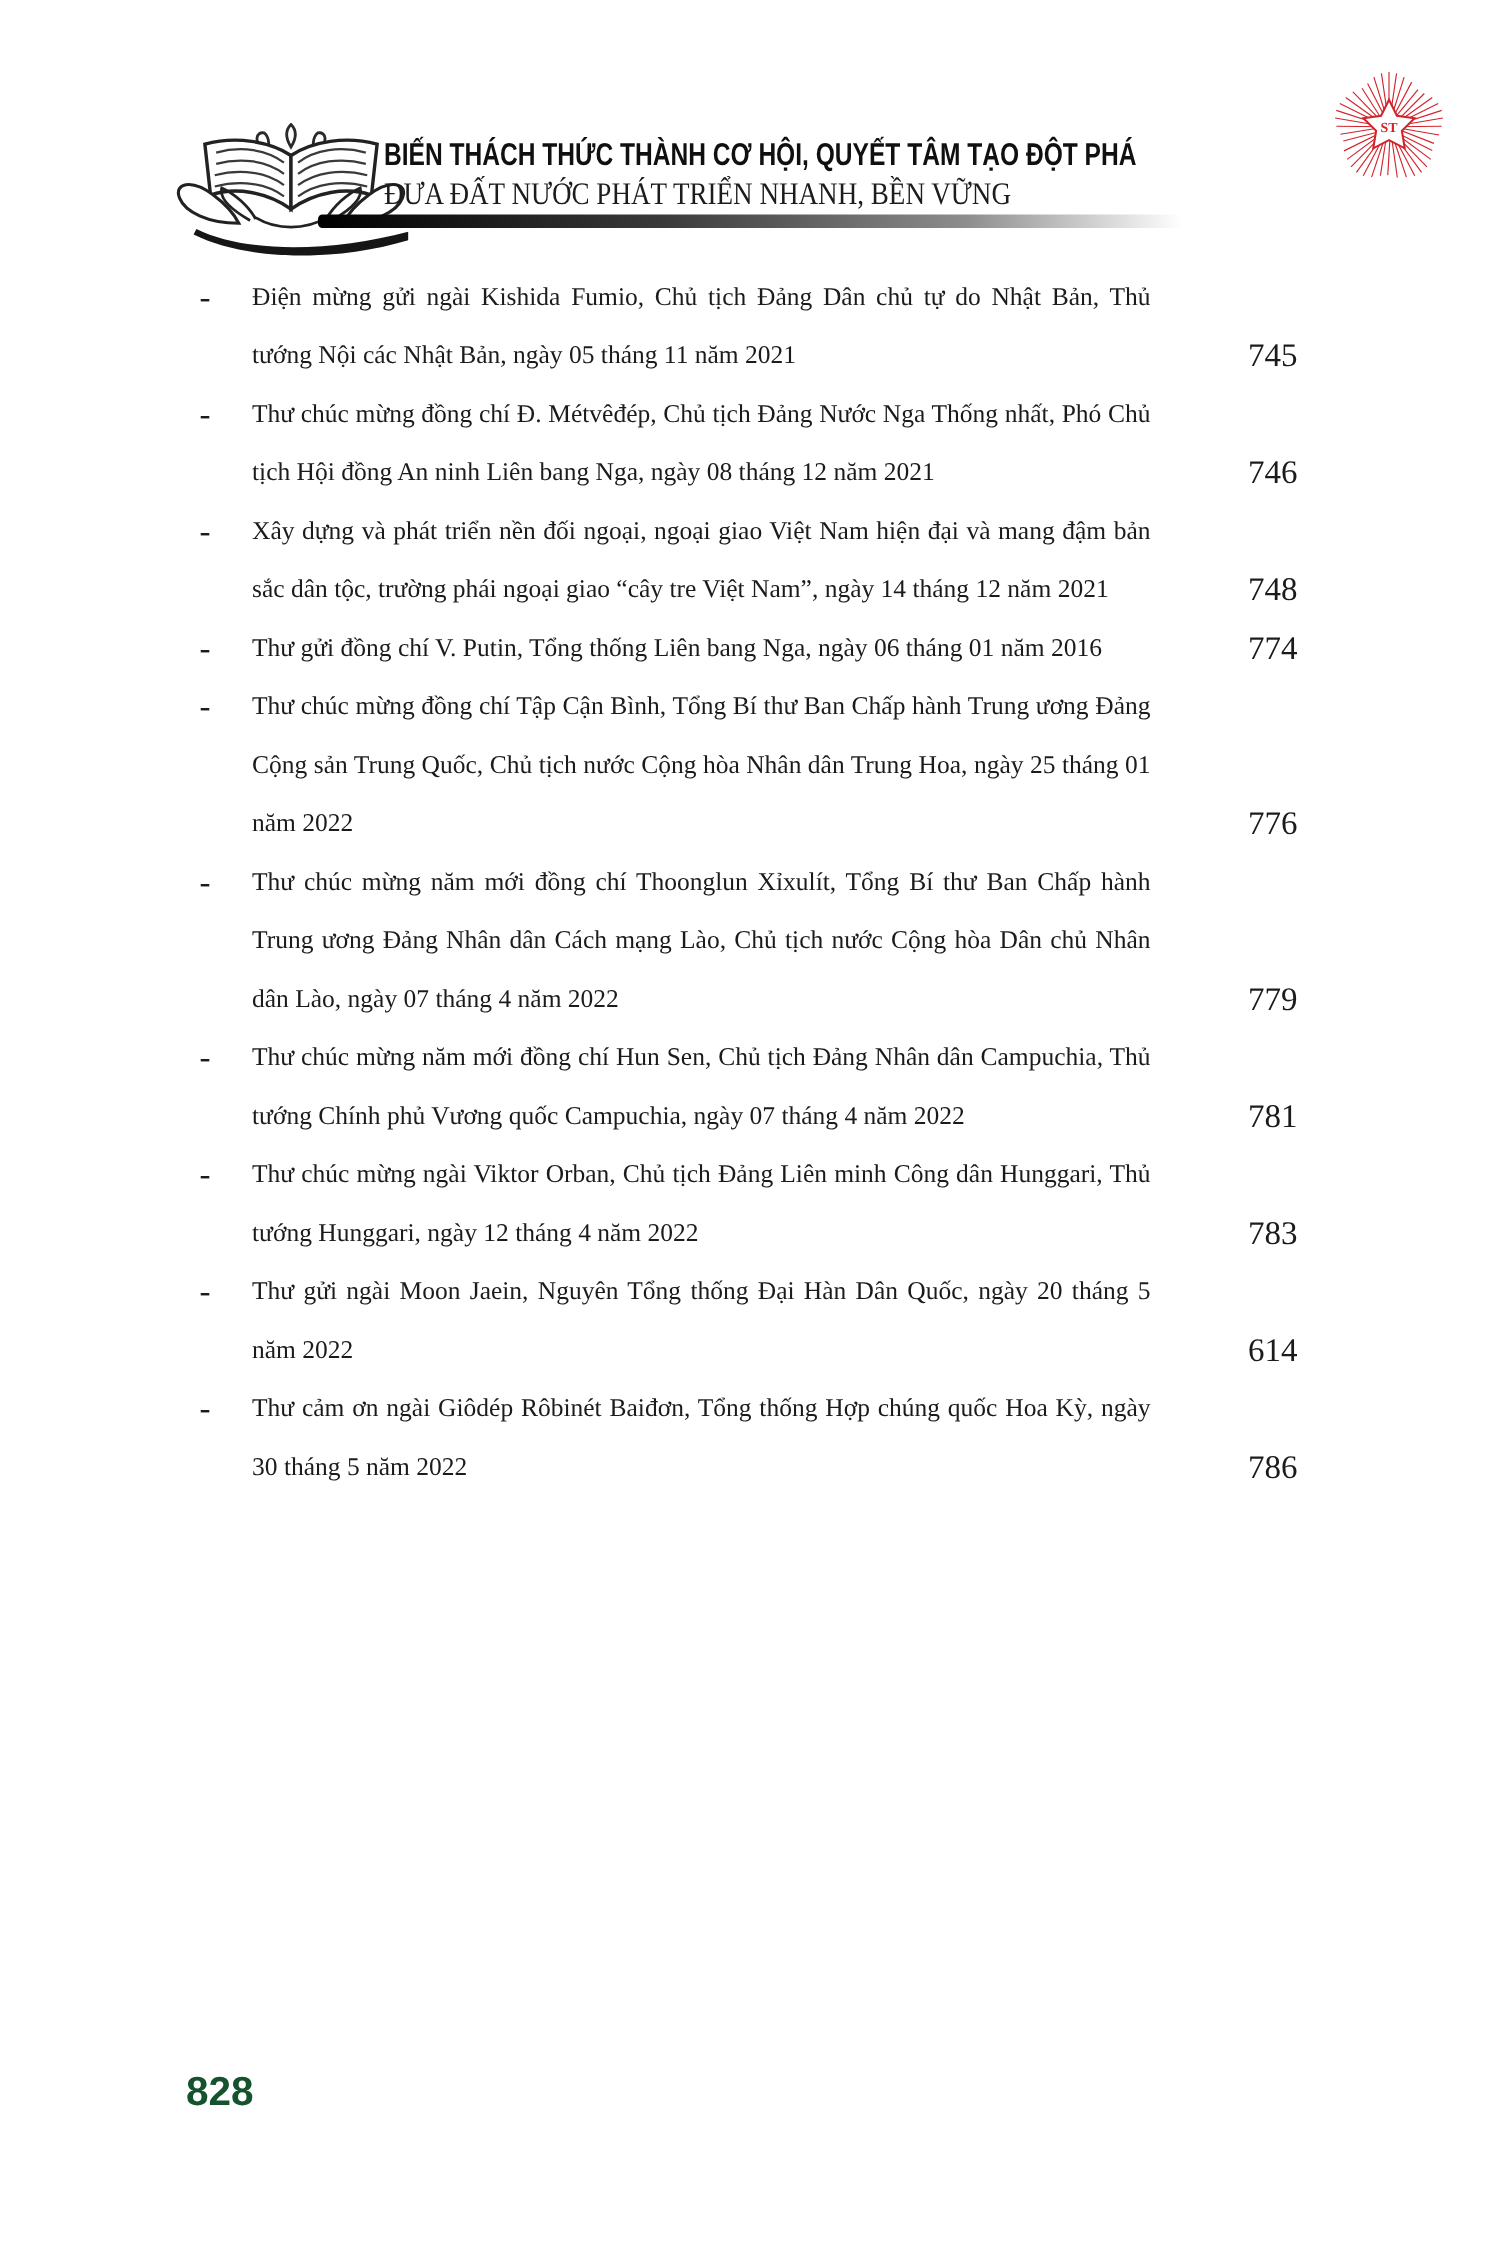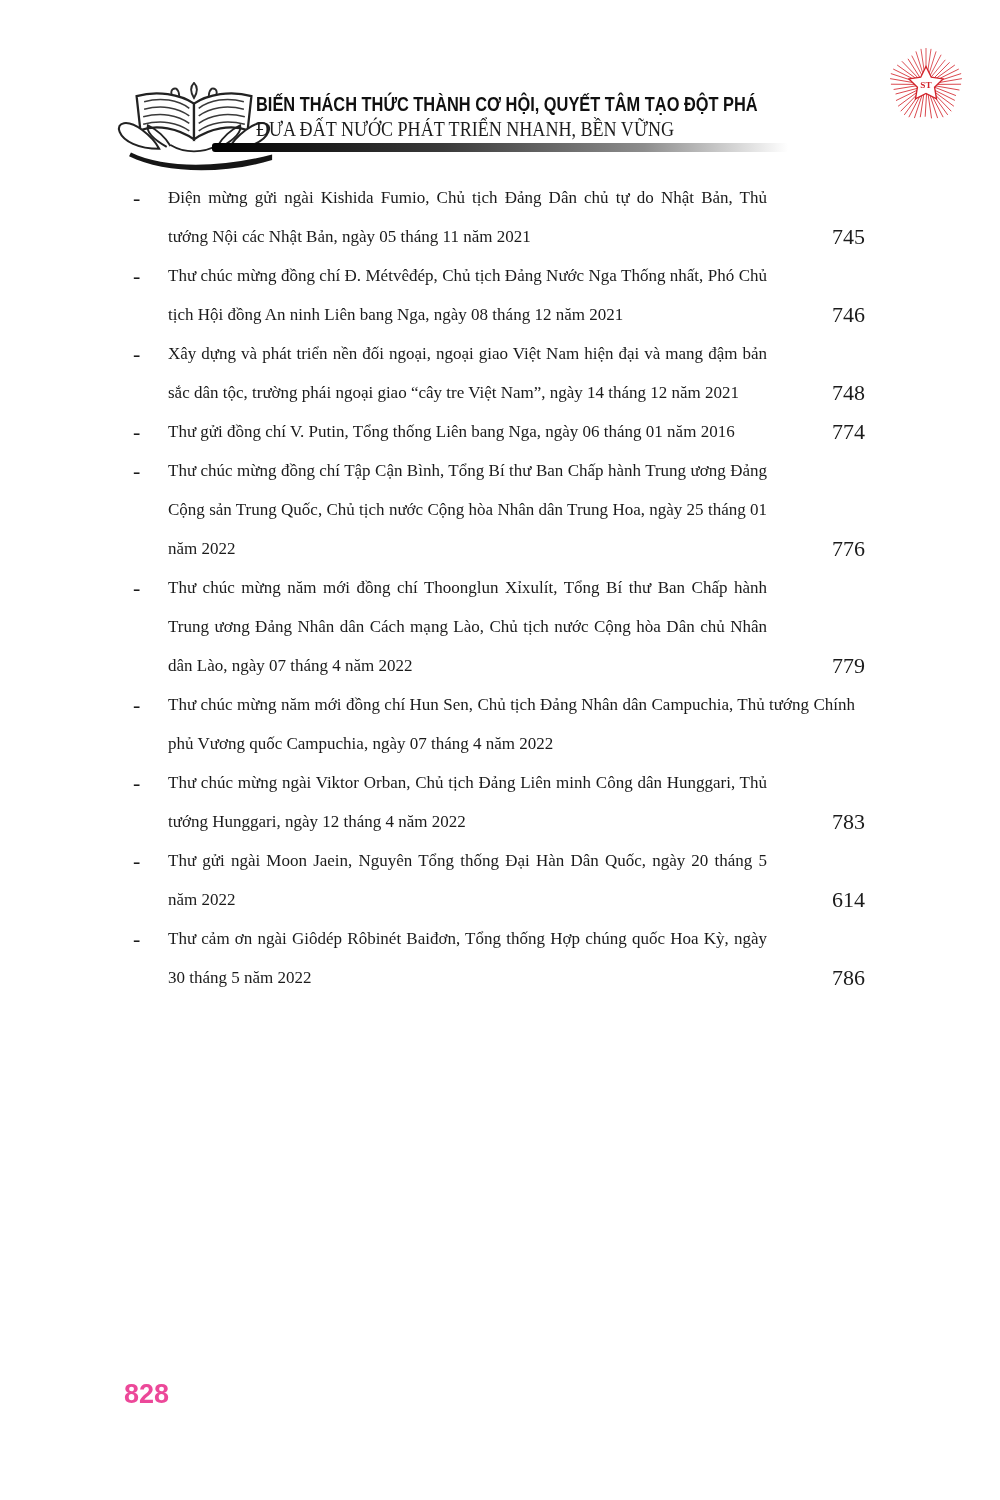--- a/index.html
+++ b/index.html
@@ -33,21 +33,21 @@
   
   .toc{position:absolute;left:133px;top:178px;width:732px}
   .entry{display:flex;align-items:stretch}
   .bullet{flex:0 0 35px;font-size:22px;line-height:39px}
   .etext{flex:1 1 auto;font-size:17px;line-height:39px;text-align:justify;padding-right:10px}
   .epage{flex:0 0 88px;display:flex;align-items:flex-end;justify-content:flex-end;font-size:22px;line-height:39px}
 
   
   .folio{
     position:absolute;left:124px;top:1379px;
-    font-family:"Liberation Sans",sans-serif;font-weight:bold;font-size:27px;color:#ec4899;
+    font-family:"Liberation Sans",sans-serif;font-weight:bold;font-size:27px;color:#14532d;
   }
 </style>
 </head>
 <body>
 
 <div class="page">
 
   <div class="logo">
     <svg viewBox="0 0 170 100" fill="none">
 
@@ -131,20 +131,21 @@
 
     <div class="entry">
       <span class="bullet">-</span>
       <span class="etext">Thư chúc mừng năm mới đồng chí Thoonglun Xỉxulít, Tổng Bí thư Ban Chấp hành Trung ương Đảng Nhân dân Cách mạng Lào, Chủ tịch nước Cộng hòa Dân chủ Nhân dân Lào, ngày 07 tháng 4 năm 2022</span>
       <span class="epage">779</span>
     </div>
 
     <div class="entry">
       <span class="bullet">-</span>
       <span class="etext">Thư chúc mừng năm mới đồng chí Hun Sen, Chủ tịch Đảng Nhân dân Campuchia, Thủ tướng Chính phủ Vương quốc Campuchia, ngày 07 tháng 4 năm 2022</span>
+      <span class="epage">781</span>
     </div>
 
     <div class="entry">
       <span class="bullet">-</span>
       <span class="etext">Thư chúc mừng ngài Viktor Orban, Chủ tịch Đảng Liên minh Công dân Hunggari, Thủ tướng Hunggari, ngày 12 tháng 4 năm 2022</span>
       <span class="epage">783</span>
     </div>
 
     <div class="entry">
       <span class="bullet">-</span>

